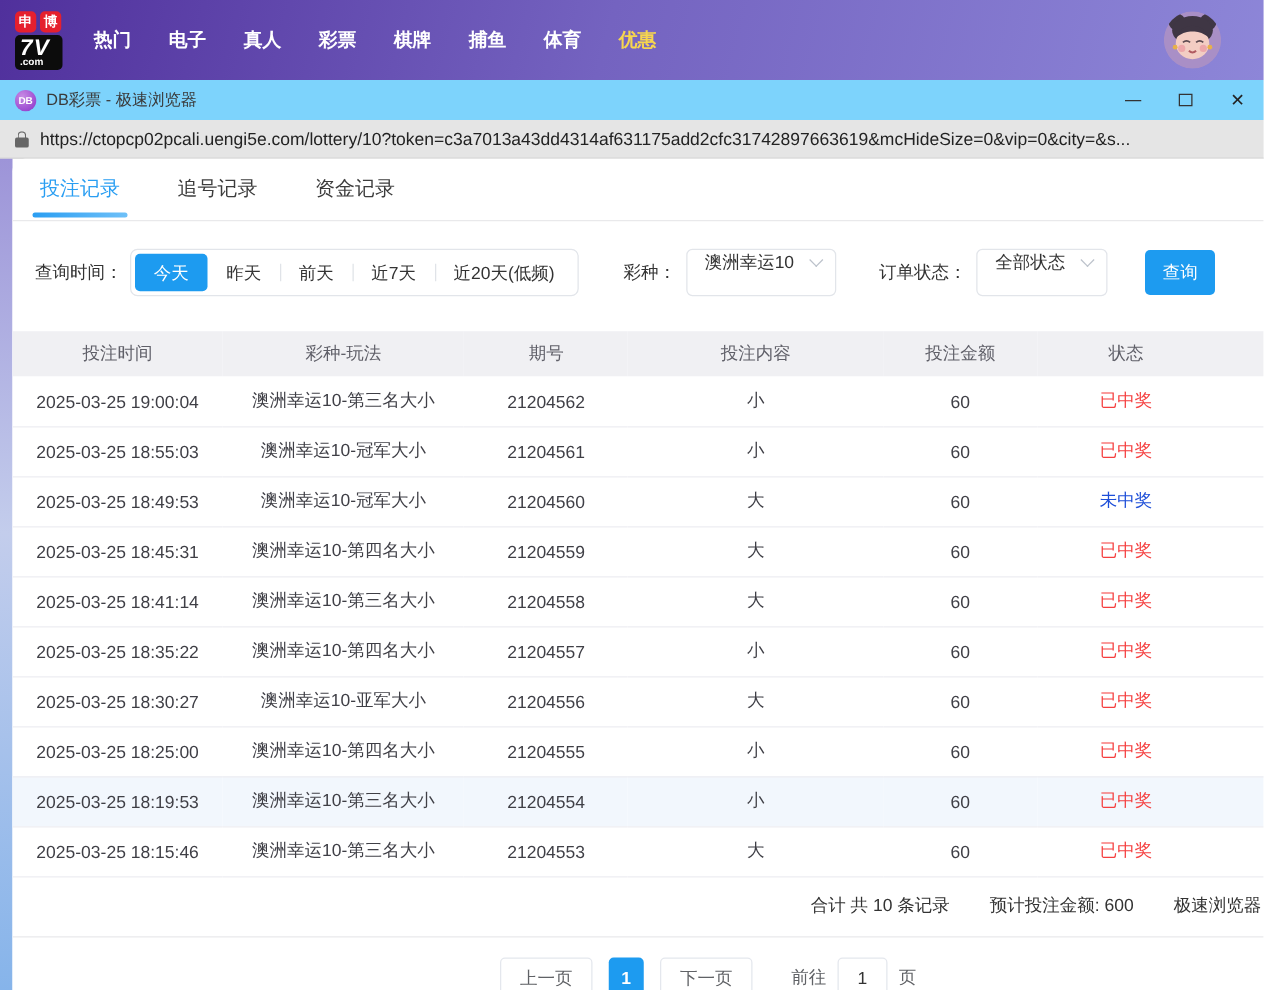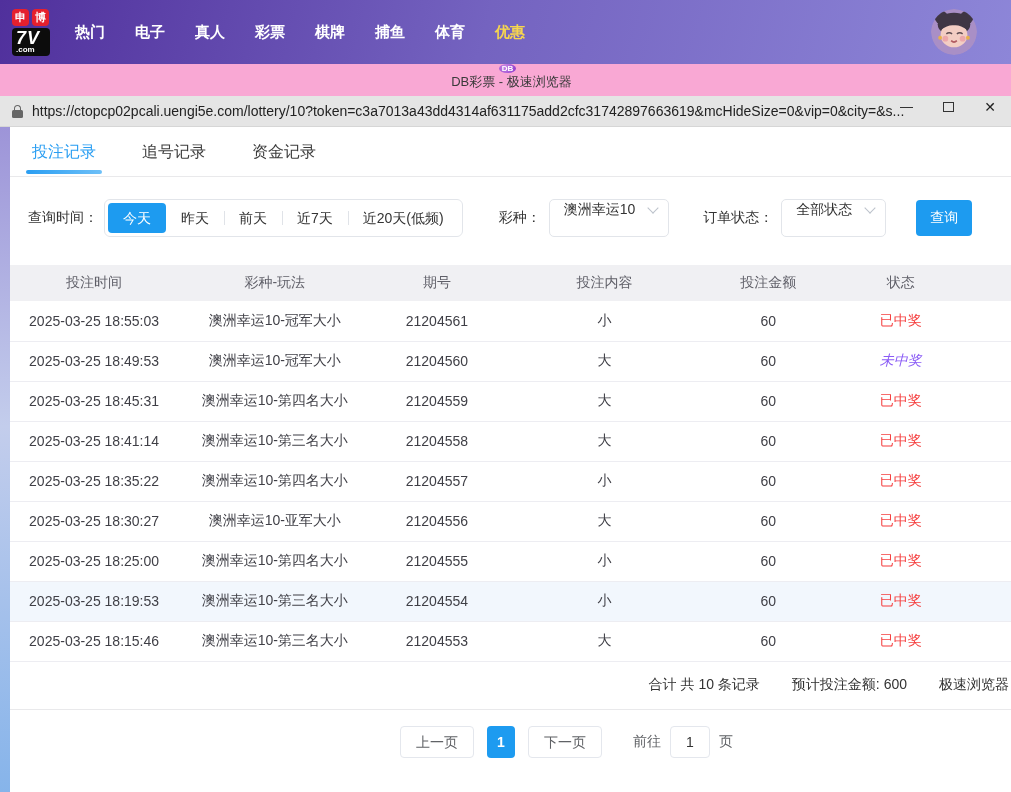--- a/index.html
+++ b/index.html
@@ -16,21 +16,21 @@
     border-radius:4px; display:flex; align-items:center; justify-content:center; }
   .logo-box { background:#0c0c0c; color:#fff; border-radius:4px; padding:1px 4px 2px; line-height:1; min-width:38px; }
   .logo-main { font-size:18px; font-weight:800; font-style:italic; letter-spacing:1px; display:block; }
   .logo-sub { font-size:8px; font-weight:700; display:block; margin-top:-1px; }
   .nav-items { display:flex; margin-left:10px; }
   .nav-item { width:60px; text-align:center; color:#fff; font-size:15px; font-weight:700; cursor:pointer; text-decoration:none; }
   .nav-item.highlight { color:#f7d64e; }
   .avatar { margin-left:auto; margin-right:22px; width:46px; height:46px; border-radius:50%; overflow:hidden; cursor:pointer; }
 
   
-  .titlebar { height:32px; background:#f9a8d4; display:flex; align-items:center; padding:0 0 0 12px;flex-direction:column; }
+  .titlebar { height:32px; background:#7dd3fc; display:flex; align-items:center; padding:0 0 0 12px; }
   .db-icon { width:17px; height:17px; border-radius:50%; background:radial-gradient(circle at 35% 30%,#c78ae4,#8a30c9);
     color:#fff; font-size:8px; font-weight:700; display:flex; align-items:center; justify-content:center; margin-right:8px; }
   .tb-title { font-size:13px; color:#3a3a3a; }
   .win-controls { margin-left:auto; display:flex; height:32px; }
   .wc { width:42px; height:32px; display:flex; align-items:center; justify-content:center; color:#222; cursor:pointer; }
   .glyph-min { width:13px; border-top:1.2px solid #333; display:block; }
   .glyph-max { width:11px; height:10px; border:1.5px solid #333; display:block; }
   .wc.close { font-size:14px; color:#222; }
 
   
@@ -73,21 +73,21 @@
     font-size:14px; cursor:pointer; font-family:inherit; }
 
   
   table { width:100%; border-collapse:collapse; table-layout:fixed; font-size:14px; color:#333; }
   thead tr { background:#f0f0f3; height:36px; }
   th { font-weight:400; color:#5f5f68; text-align:center; }
   tbody tr { height:40px; border-bottom:1px solid #ededf2; }
   tbody tr.hl { background:#f2f7fd; }
   td { text-align:center; color:#3f3f46; }
   td.status.win { color:#f53f3f; }
-  td.status.lose { color:#8b5cf6;font-style:italic; }
+  td.status.lose { color:#1d4ed8; }
 
   
   .summary { display:flex; justify-content:flex-end; align-items:center; height:48px; border-bottom:1px solid #e9e9eb;
     font-size:14px; color:#333; gap:32px; padding-right:2px; white-space:nowrap; overflow:hidden; }
 
   
   .pager { display:flex; justify-content:center; align-items:flex-start; margin-top:16px; padding-left:112px;
     gap:13px; font-size:14px; color:#606266; }
   .pg-btn { min-width:74px; height:32px; line-height:30px; text-align:center; border:1px solid #e4e7ed; border-radius:4px;
     background:#fff; color:#606266; cursor:pointer; }
@@ -212,20 +212,29 @@
             <th>彩种-玩法</th>
             <th>期号</th>
             <th>投注内容</th>
             <th>投注金额</th>
             <th>状态</th>
             <th></th>
           </tr>
         </thead>
         <tbody>
           <tr>
+            <td>2025-03-25 19:00:04</td>
+            <td>澳洲幸运10-第三名大小</td>
+            <td>21204562</td>
+            <td>小</td>
+            <td>60</td>
+            <td class="status win">已中奖</td>
+              <td></td>
+          </tr>
+          <tr>
             <td>2025-03-25 18:55:03</td>
             <td>澳洲幸运10-冠军大小</td>
             <td>21204561</td>
             <td>小</td>
             <td>60</td>
             <td class="status win">已中奖</td>
               <td></td>
           </tr>
           <tr>
             <td>2025-03-25 18:49:53</td>

